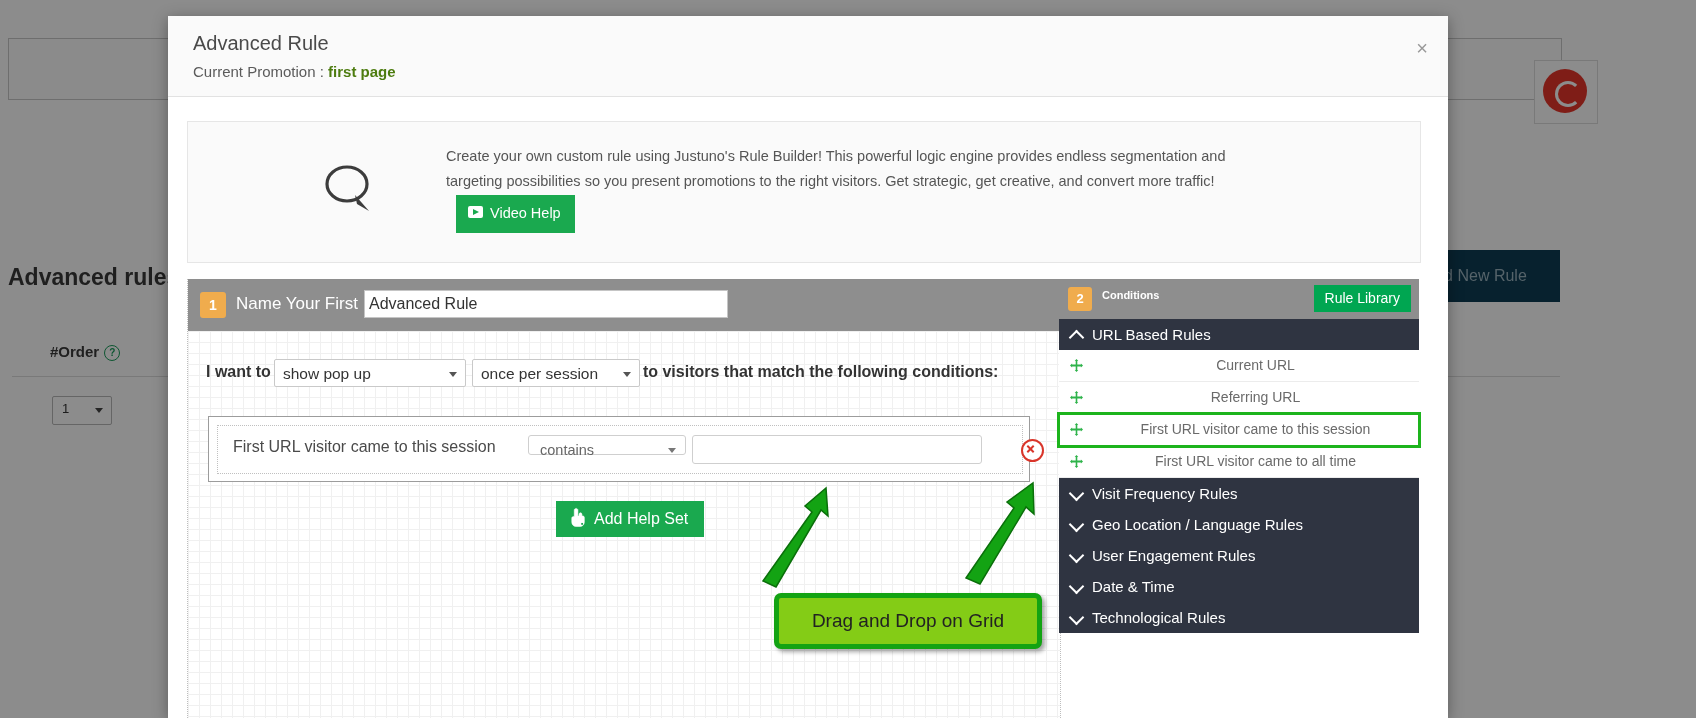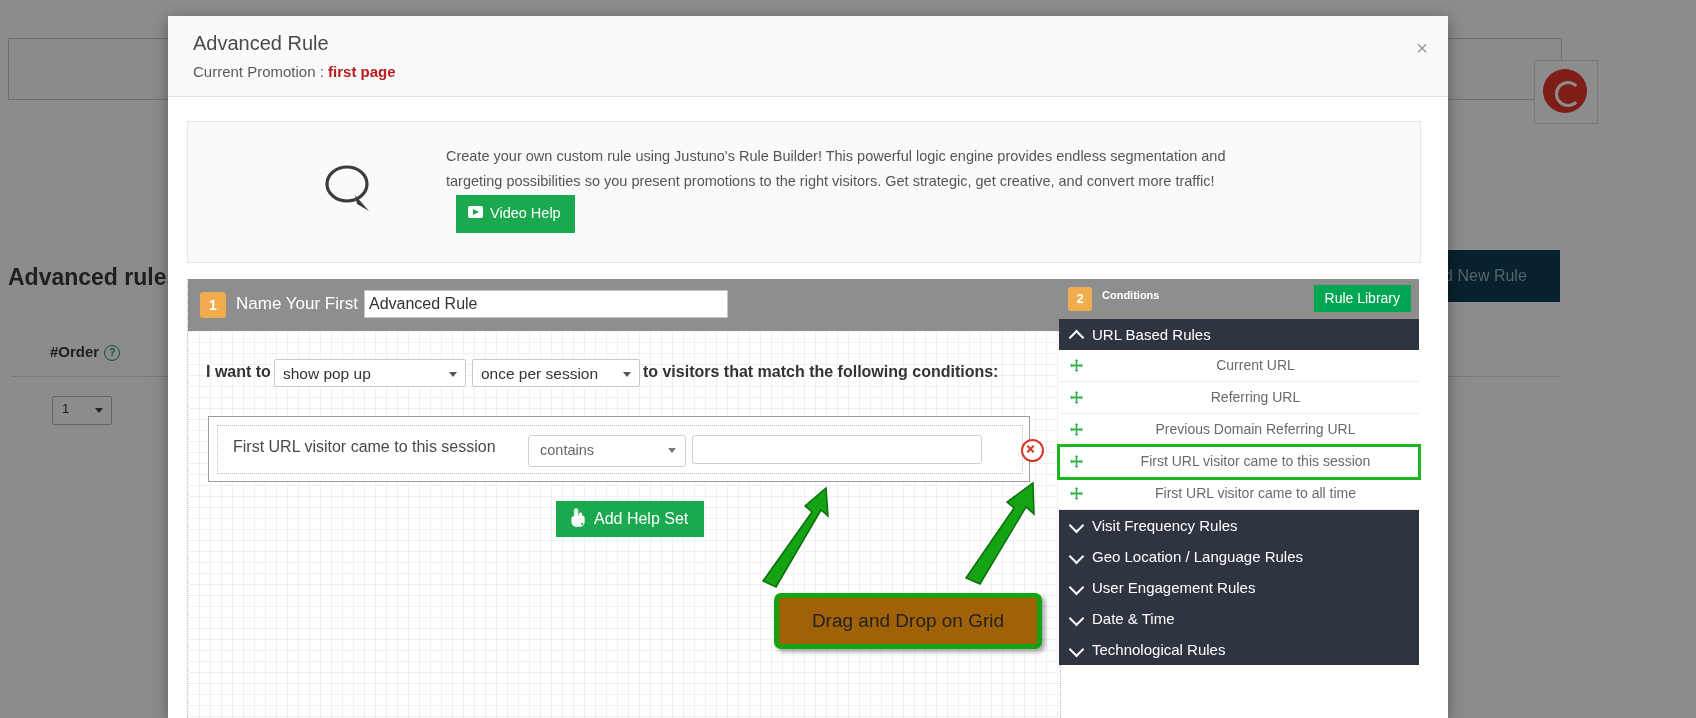--- a/index.html
+++ b/index.html
@@ -95,21 +95,21 @@
     background: #fafafa; border-bottom: 1px solid #e2e2e2;
   }
   .modal-title {
     position: absolute; left: 25px; top: 16px;
     font-size: 20px; color: #4a4a4a;
   }
   .modal-sub {
     position: absolute; left: 25px; top: 47px;
     font-size: 15px; color: #5b5b5b;
   }
-  .modal-sub b { color: #b91c1c; }
+  .modal-sub b { color: #4d7c0f; }
   .modal-close {
     position: absolute; right: 20px; top: 22px;
     font-size: 20px; color: #999; cursor: pointer;
     line-height: 1;
   }
 
   
   .info-panel {
     position: absolute; left: 19px; top: 105px;
     width: 1232px; height: 140px;
@@ -207,21 +207,21 @@
     position: absolute; left: 8px; top: 8px;
     width: 804px; height: 47px;
     border: 1px dotted #c0c0c0; background: #fff;
   }
   .rule-row .lbl {
     position: absolute; left: 15px; top: 12px;
     font-size: 16px; color: #4a4a4a; white-space: nowrap;
   }
   .rule-row .op {
     position: absolute; left: 310px; top: 9px;
-    width: 158px; height: 32px;
+    width: 158px; height: 20px;
     border: 1px solid #cfcfcf; background: #fff; border-radius: 3px;
     font-size: 14.5px; color: #666; line-height: 28px; padding-left: 11px;
     box-sizing: border-box;
   }
   .rule-row .op .caret {
     position: absolute; right: 9px; top: 12px;
     border-left: 4px solid transparent; border-right: 4px solid transparent;
     border-top: 5px solid #777;
   }
   .rule-row .val {
@@ -304,21 +304,21 @@
   }
   .plus-icon {
     position: absolute; left: 11px; top: 9px;
     width: 13px; height: 13px; color: #2eb34a;
   }
 
   
   .ann-box {
     position: absolute; left: 774px; top: 593px;
     width: 258px; height: 46px;
-    background: #a16207; border: 5px solid #13a313; border-radius: 7px;
+    background: #84cc16; border: 5px solid #13a313; border-radius: 7px;
     box-shadow: 3px 3px 4px rgba(0,0,0,0.35);
     font-size: 19px; color: #222; text-align: center;
     line-height: 46px;
   }
   svg.ann-arrows {
     position: absolute; left: 0; top: 0; width: 1696px; height: 718px;
     pointer-events: none;
   }
 </style>
 </head>
@@ -417,23 +417,20 @@
       </div>
       <div id="cond-groups">
           <div class="grp-head"><span class="chev up"></span><span>URL Based Rules</span></div>
           <div class="item-list">
             <div class="cond-item"><svg class="plus-icon" viewBox="0 0 13 13">
                 <path d="M6.5 0 L8.3 2 H7.3 V5.6 H10.9 V4.6 L13 6.5 L10.9 8.4 V7.4 H7.3 V11 H8.3 L6.5 13 L4.7 11 H5.7 V7.4 H2.1 V8.4 L0 6.5 L2.1 4.6 V5.6 H5.7 V2 H4.7 Z" fill="#2eb34a"></path>
               </svg><span>Current URL</span></div>
             <div class="cond-item"><svg class="plus-icon" viewBox="0 0 13 13">
                 <path d="M6.5 0 L8.3 2 H7.3 V5.6 H10.9 V4.6 L13 6.5 L10.9 8.4 V7.4 H7.3 V11 H8.3 L6.5 13 L4.7 11 H5.7 V7.4 H2.1 V8.4 L0 6.5 L2.1 4.6 V5.6 H5.7 V2 H4.7 Z" fill="#2eb34a"></path>
               </svg><span>Referring URL</span></div>
-            <div class="cond-item"><svg class="plus-icon" viewBox="0 0 13 13">
-                <path d="M6.5 0 L8.3 2 H7.3 V5.6 H10.9 V4.6 L13 6.5 L10.9 8.4 V7.4 H7.3 V11 H8.3 L6.5 13 L4.7 11 H5.7 V7.4 H2.1 V8.4 L0 6.5 L2.1 4.6 V5.6 H5.7 V2 H4.7 Z" fill="#2eb34a"></path>
-              </svg><span>Previous Domain Referring URL</span></div>
             <div class="cond-item highlight"><svg class="plus-icon" viewBox="0 0 13 13">
                 <path d="M6.5 0 L8.3 2 H7.3 V5.6 H10.9 V4.6 L13 6.5 L10.9 8.4 V7.4 H7.3 V11 H8.3 L6.5 13 L4.7 11 H5.7 V7.4 H2.1 V8.4 L0 6.5 L2.1 4.6 V5.6 H5.7 V2 H4.7 Z" fill="#2eb34a"></path>
               </svg><span>First URL visitor came to this session</span></div>
             <div class="cond-item"><svg class="plus-icon" viewBox="0 0 13 13">
                 <path d="M6.5 0 L8.3 2 H7.3 V5.6 H10.9 V4.6 L13 6.5 L10.9 8.4 V7.4 H7.3 V11 H8.3 L6.5 13 L4.7 11 H5.7 V7.4 H2.1 V8.4 L0 6.5 L2.1 4.6 V5.6 H5.7 V2 H4.7 Z" fill="#2eb34a"></path>
               </svg><span>First URL visitor came to all time</span></div>
           </div>
           <div class="grp-head"><span class="chev down"></span><span>Visit Frequency Rules</span></div>
           <div class="grp-head"><span class="chev down"></span><span>Geo Location / Language Rules</span></div>
           <div class="grp-head"><span class="chev down"></span><span>User Engagement Rules</span></div>

